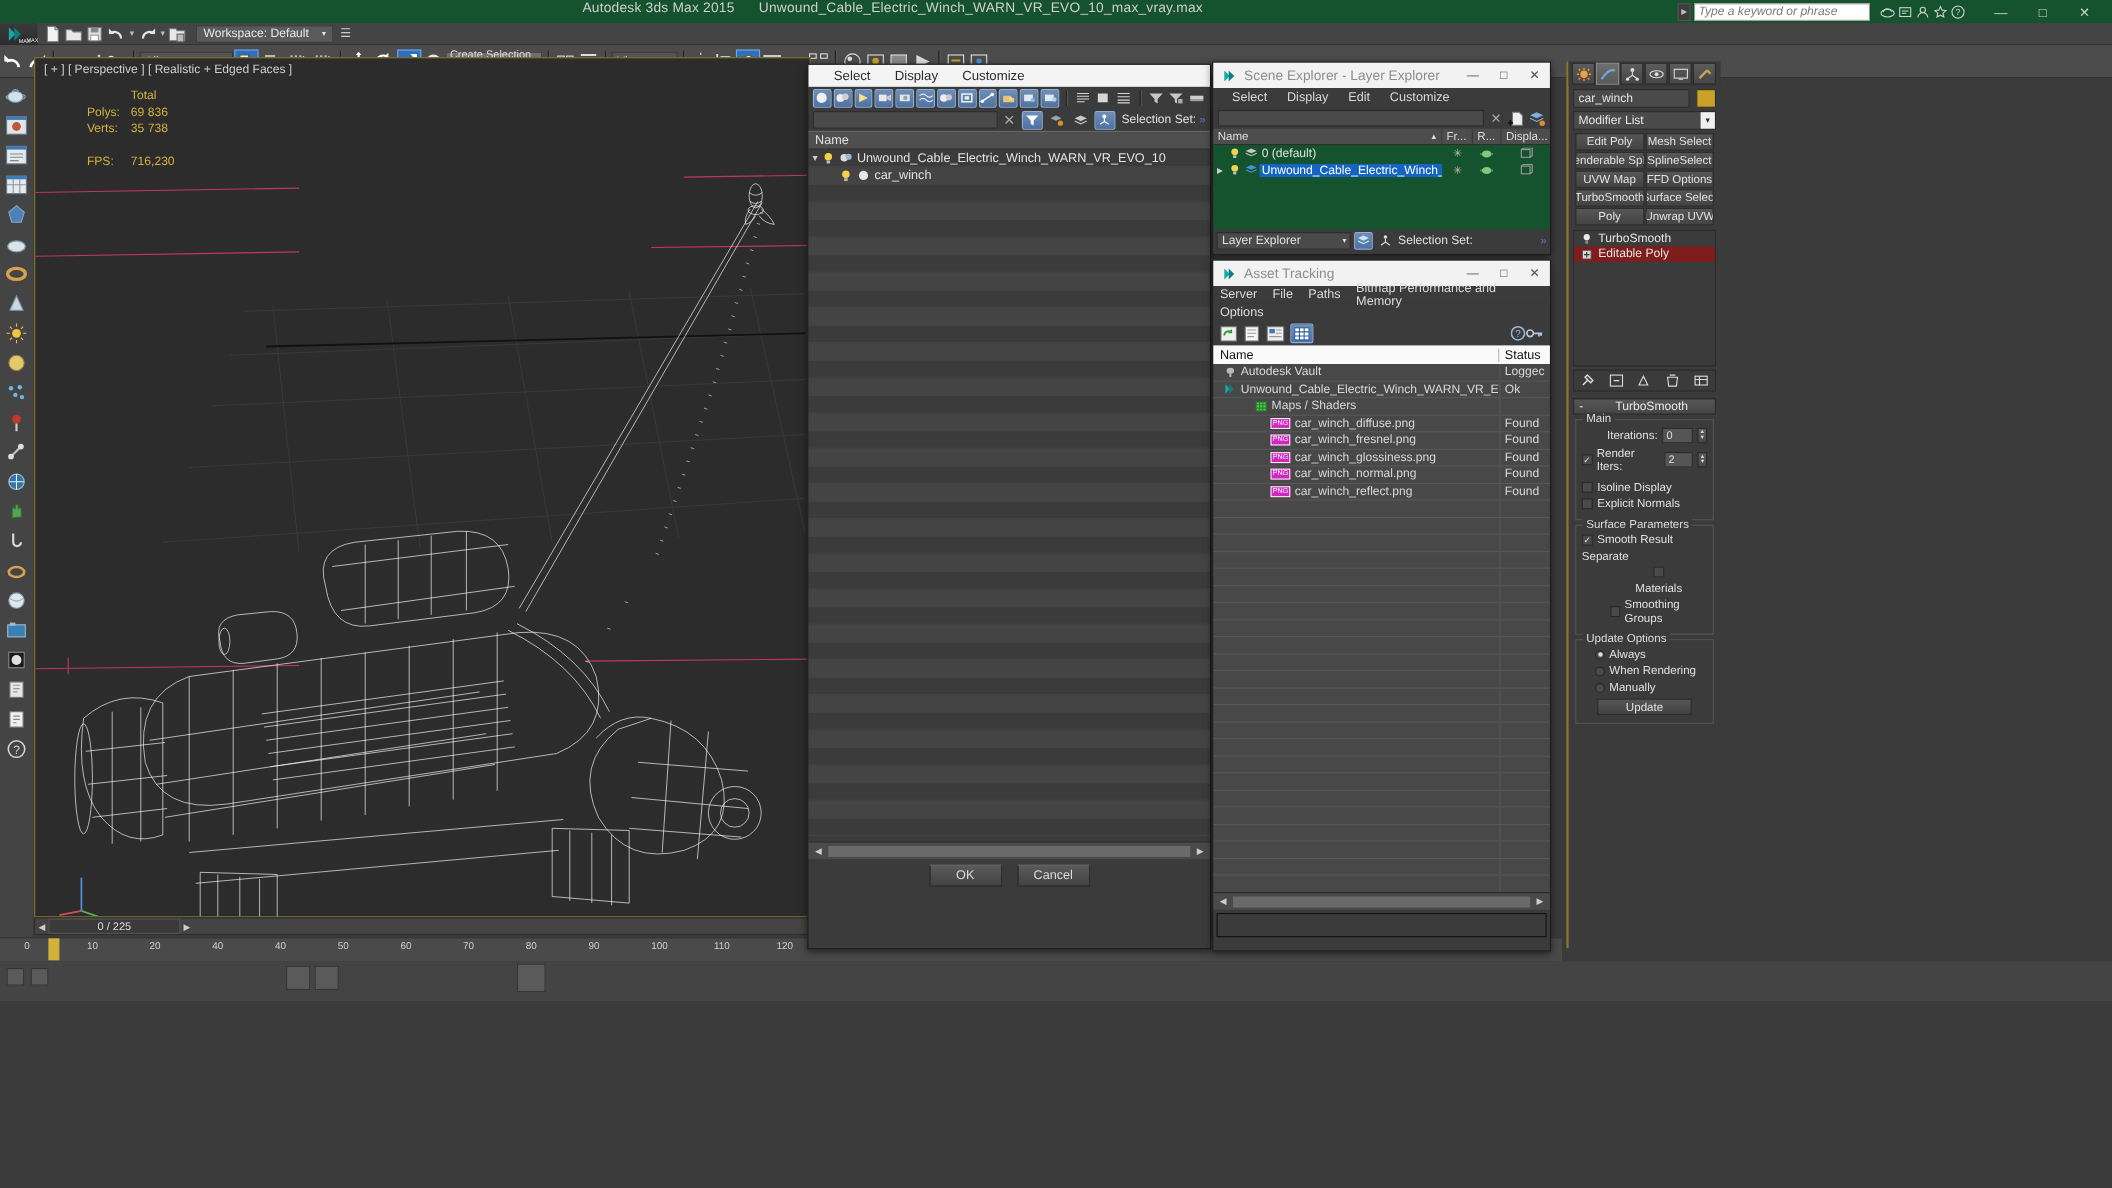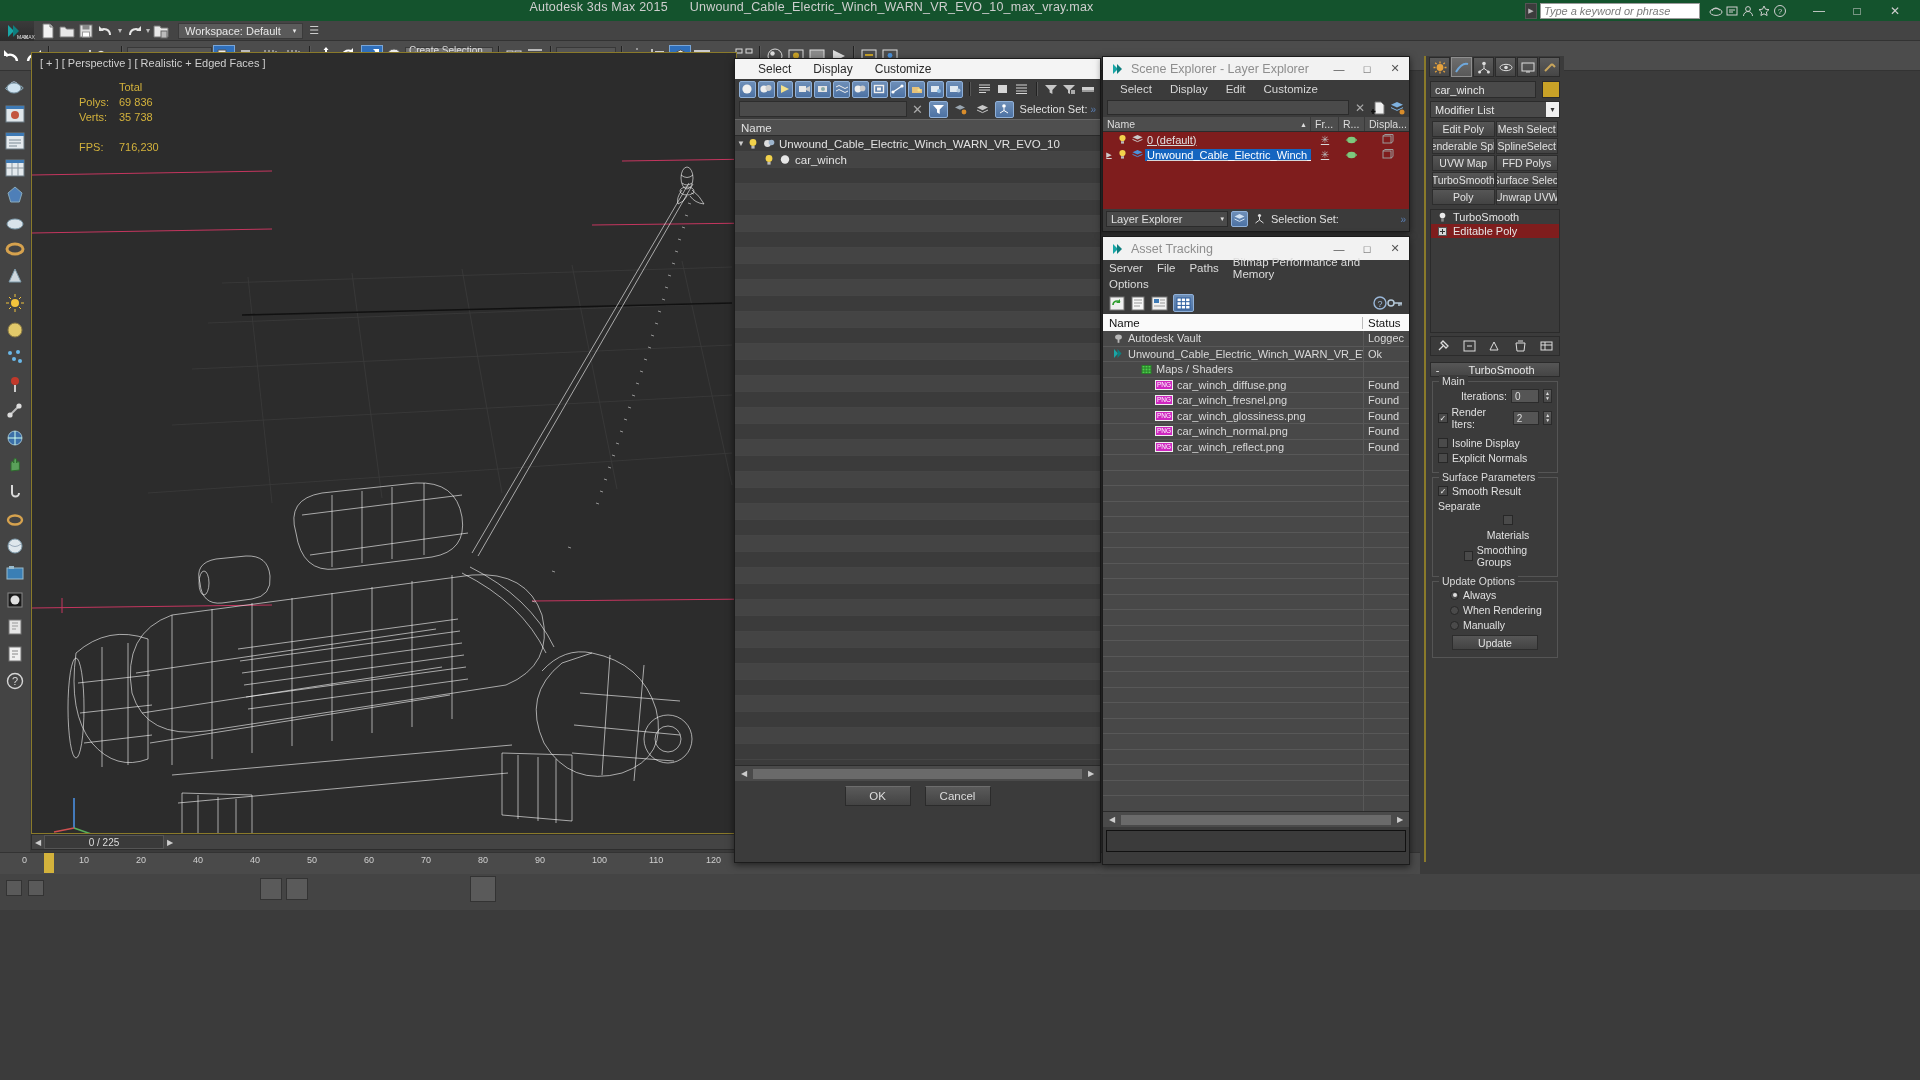--- a/index.html
+++ b/index.html
@@ -1029,21 +1029,21 @@
     </div>
     <div class="colhdr">
       <div style="flex:1;justify-content:space-between;padding-right:3px;">
         <span>Name</span>
           <span style="font-size:7px;">▲</span>
         </div>
       <div style="width:28px;">Fr...</div>
       <div style="width:26px;">R...</div>
       <div style="width:44px;border-right:none;">Displa...</div>
     </div>
-    <div id="scex-list" style="height:77px;background:#7f1d1d;text-decoration:underline;">
+    <div id="scex-list" style="height:77px;background:#14532d;">
         <div class="lrow">
           <span style="width:12px;text-align:center;color:#ccc;font-size:7px;"></span>
           <span style="width:14px;display:flex;justify-content:center;">
             <svg width="9" height="11" viewBox="0 0 9 11">
               <circle cx="4.5" cy="4" r="3.1" fill="#f2d24b"></circle>
               <rect x="3" y="7.2" width="3" height="2.4" fill="#bbb"></rect>
             </svg>
           </span>
           <span style="width:16px;display:flex;justify-content:center;">
             <svg width="13" height="11" viewBox="0 0 13 11">
@@ -1419,21 +1419,21 @@
       <div style="width:13px;height:15px;background:#f0f0f0;color:#333;display:flex;
                   align-items:center;justify-content:center;font-size:8px;">▾</div>
     </div>
 
     <div class="modgrid" id="modgrid">
         <div class="modbtn">Edit Poly</div>
         <div class="modbtn">Mesh Select</div>
         <div class="modbtn">Renderable Splin</div>
         <div class="modbtn">SplineSelect</div>
         <div class="modbtn">UVW Map</div>
-        <div class="modbtn">FFD Polys</div>
+        <div class="modbtn">FFD Options</div>
         <div class="modbtn">TurboSmooth</div>
         <div class="modbtn">Surface Select</div>
         <div class="modbtn">Poly</div>
         <div class="modbtn">Unwrap UVW</div>
       </div>
 
     <div id="stackbox">
       <div id="stacklist">
           <div class="stkrow">
             <span style="width:14px;display:flex;justify-content:center;">

